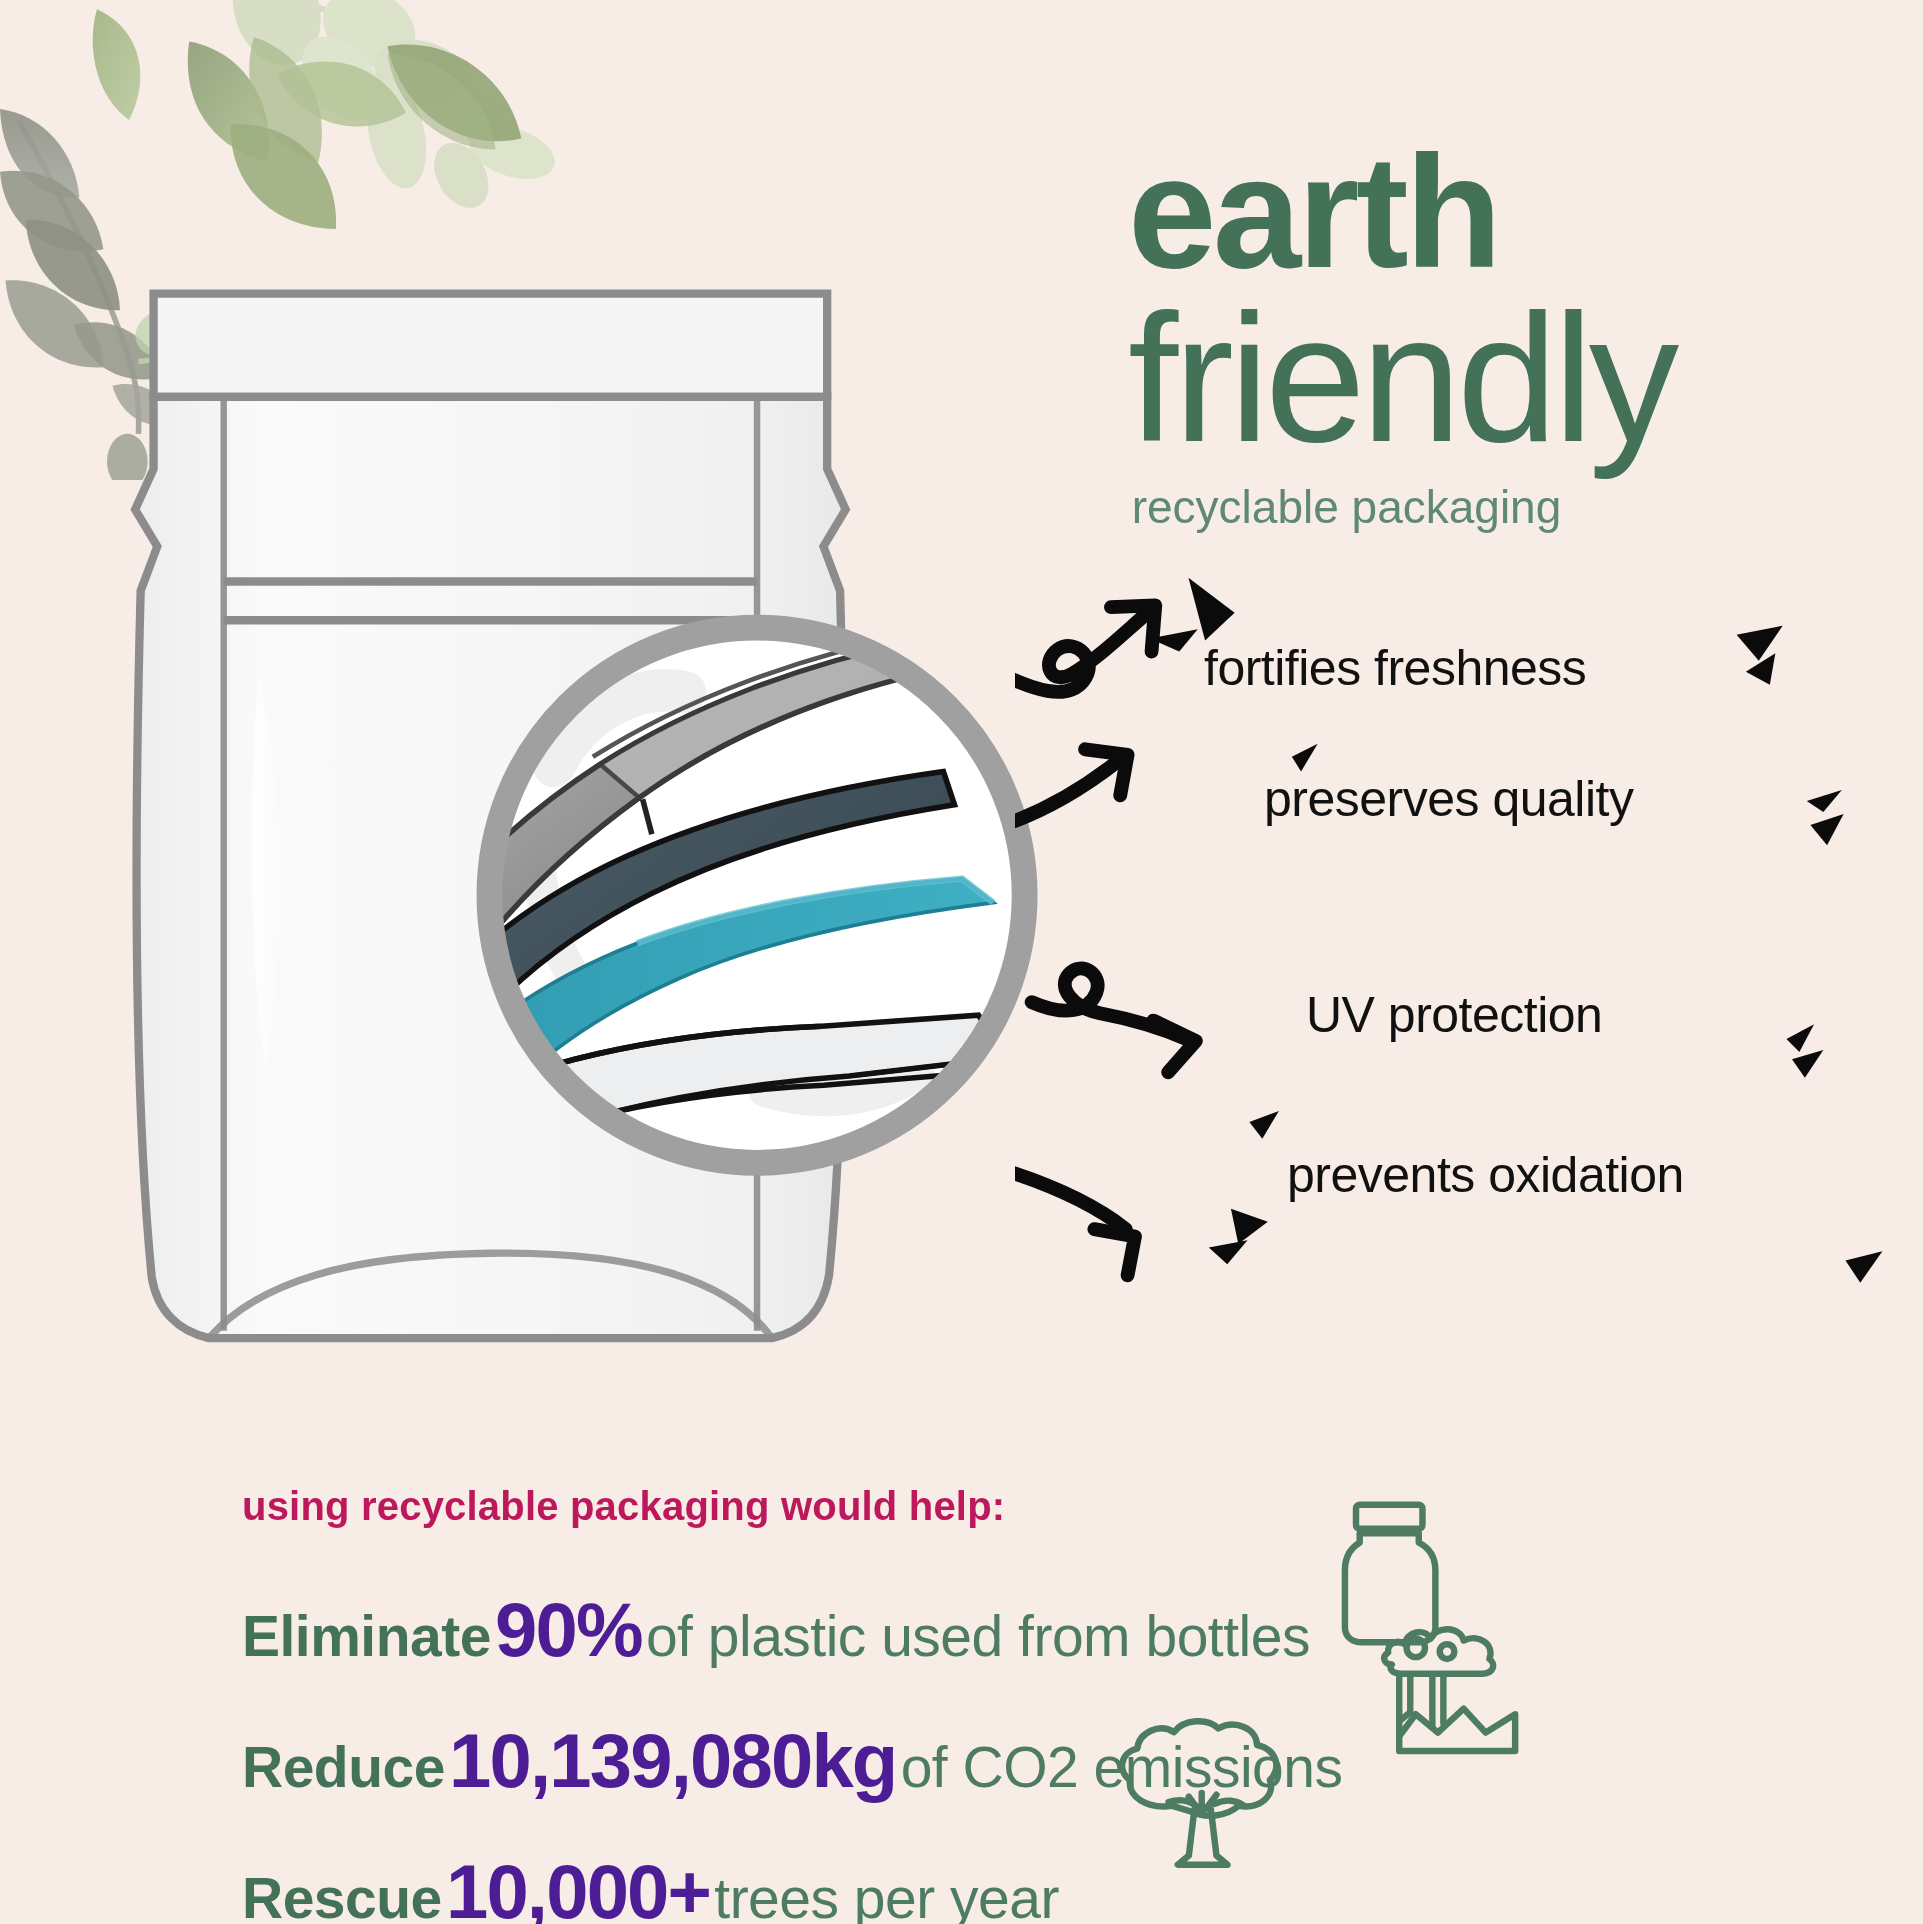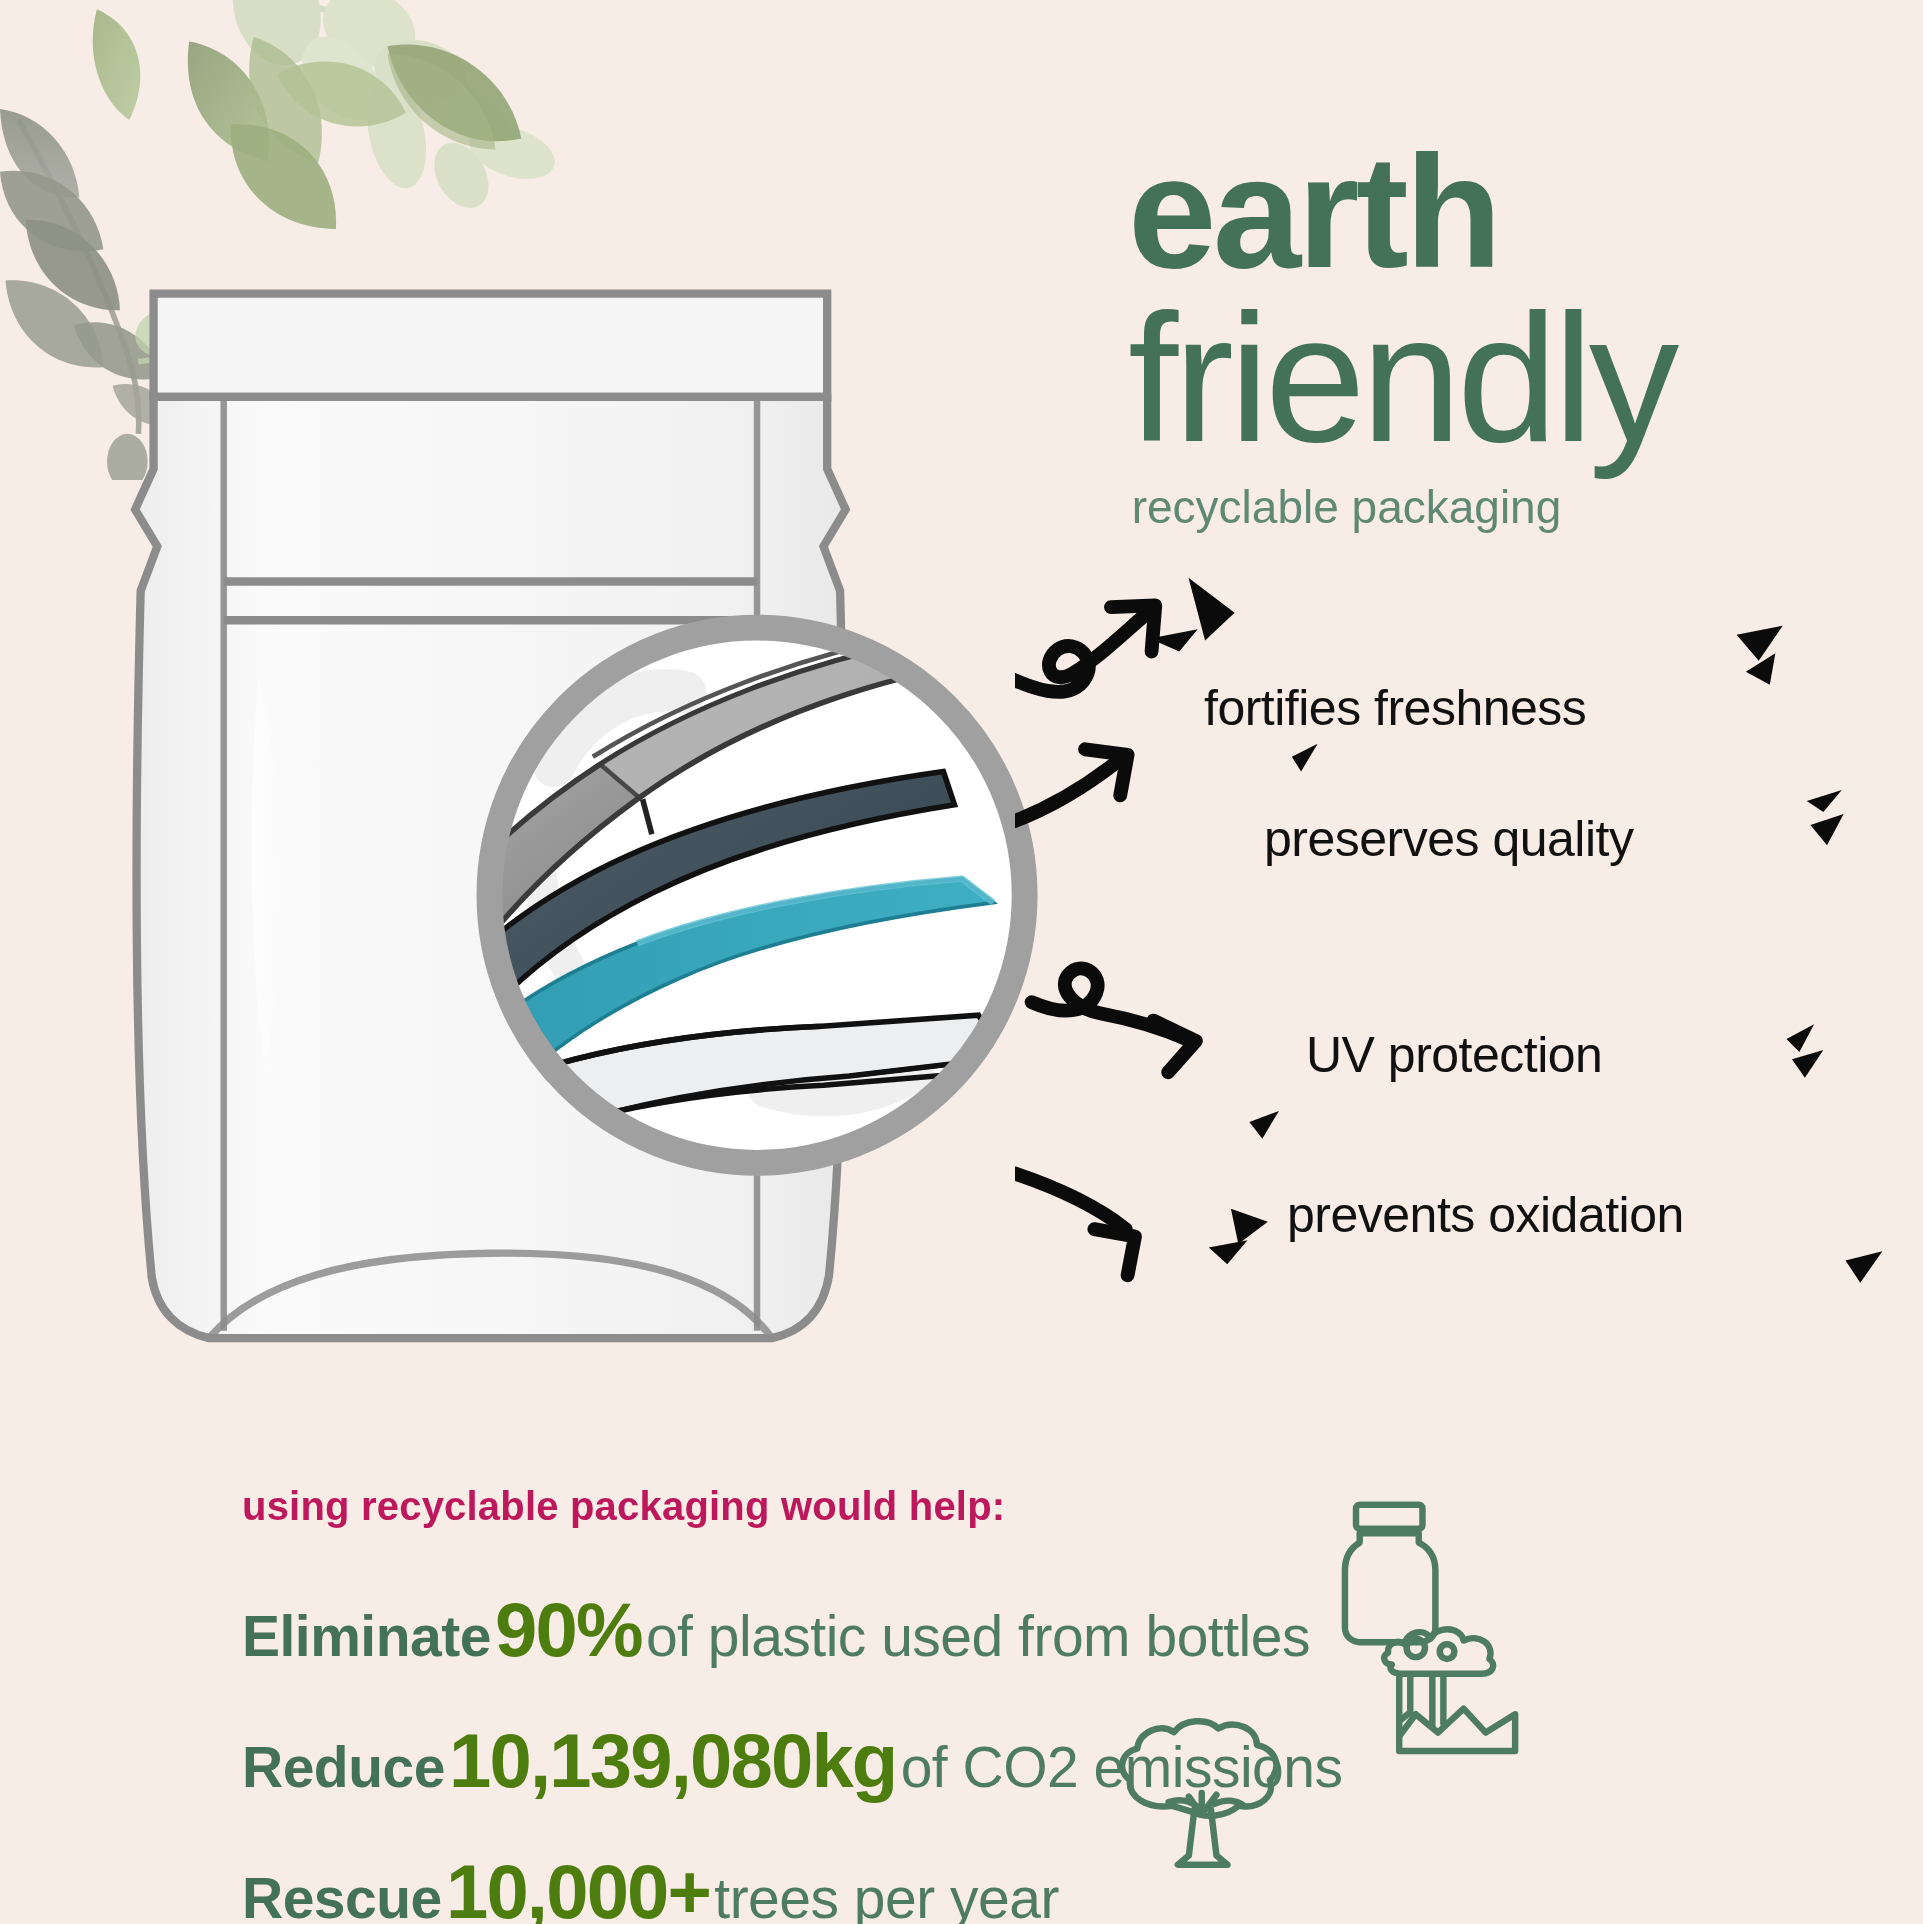--- a/index.html
+++ b/index.html
@@ -31,21 +31,20 @@
   }
 
   
   .illus { position:absolute; left:120px; top:277px; width:1108px; height:1218px; }
 
   
   .feature {
     position:absolute; color:#111;
     font-size:50px; font-weight:400; letter-spacing:-0.5px;
     white-space:nowrap;
-    margin-top:40px;
   }
   .f1 { left:1204px; top:639px; }
   .f2 { left:1264px; top:770px; }
   .f3 { left:1306px; top:986px; }
   .f4 { left:1287px; top:1146px; }
 
   .arrowlayer { position:absolute; left:1015px; top:572px; width:908px; height:720px; pointer-events:none; }
 
   
   .stats { position:absolute; left:242px; top:1484px; width:1384px; }
@@ -53,21 +52,21 @@
     font-size:40px; font-weight:700; color:#be185d;
     letter-spacing:0.2px; display:block;
   }
   .stat-row { display:block; white-space:nowrap; margin-top:28px; }
   .stat-lead {
     font-size:57px; font-weight:bold; color:#437259;
     letter-spacing:-0.5px;
     font-stretch:condensed;
   }
   .stat-num {
-    font-size:76px; font-weight:bold; color:#4d7c0f;
+    font-size:76px; font-weight:bold; color:#4c1d95;
     letter-spacing:-1.8px;
     text-align:center;
   }
   .stat-tail {
     font-size:57px; font-weight:300; color:#4E7C63;
     letter-spacing:-0.5px;
     text-align:center;
   }
   .r1 { margin-top:57px; }
   .r2 { margin-top:44px; }

